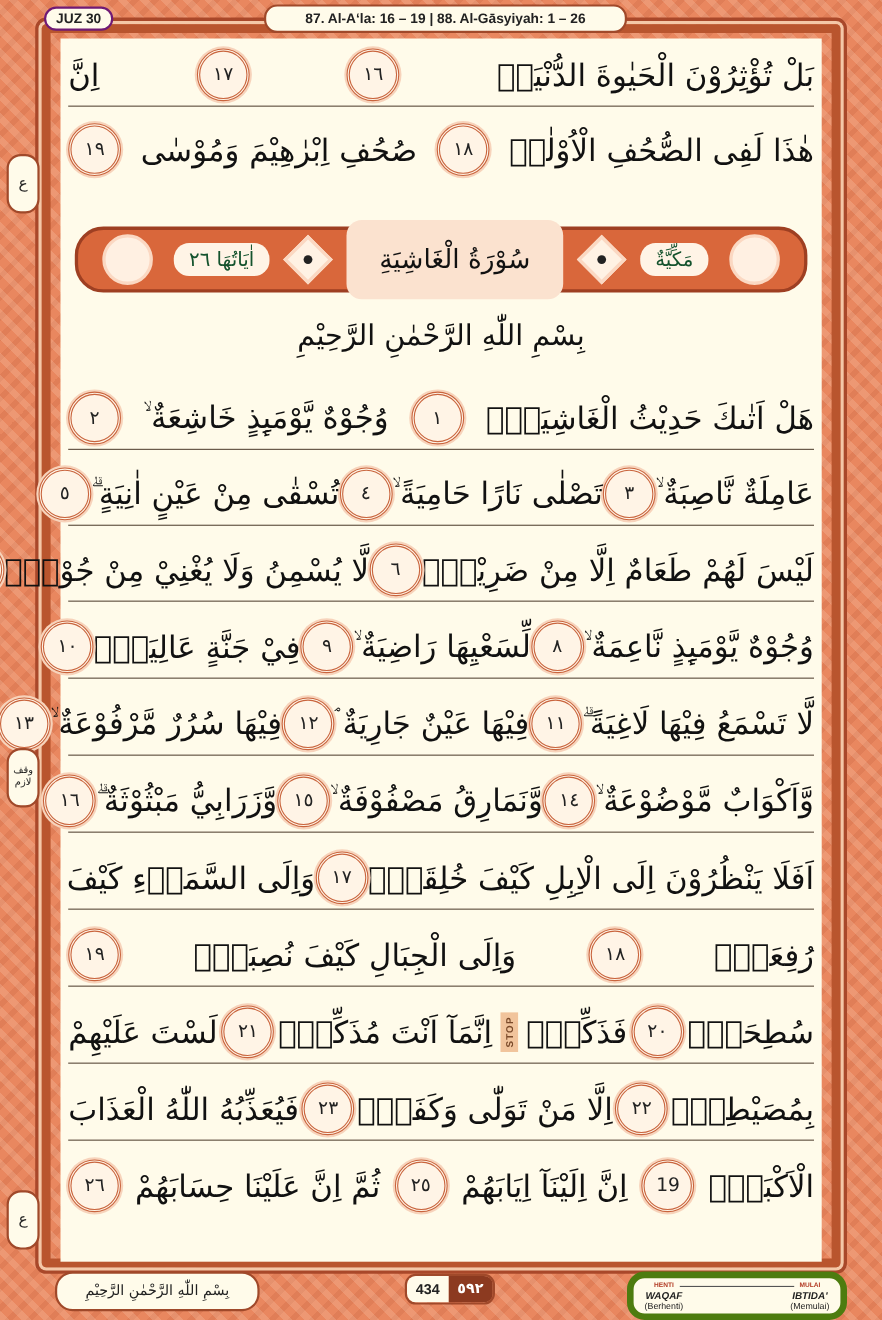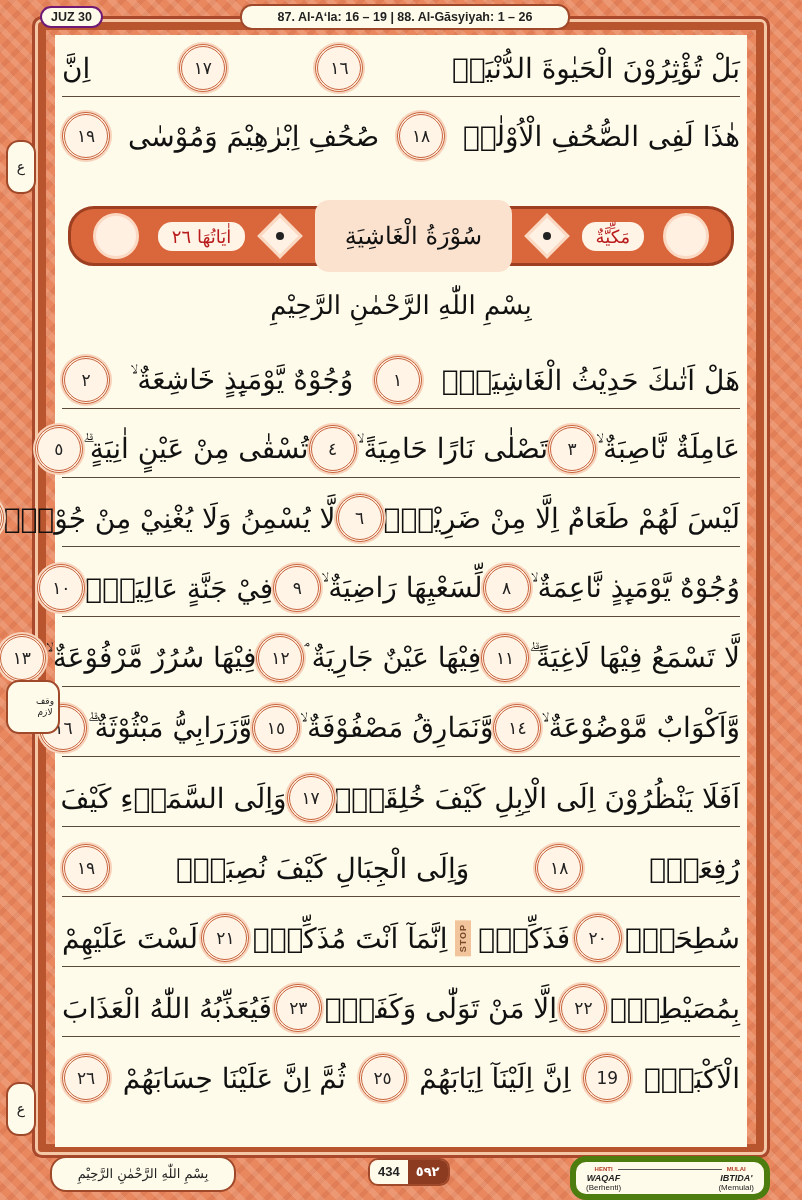--- a/index.html
+++ b/index.html
@@ -19,25 +19,25 @@
     font-family:"Liberation Sans",sans-serif;font-weight:bold;font-size:12.5px;color:#222;text-align:center;line-height:22px;}
   .line{position:absolute;left:62px;width:678px;height:56px;direction:rtl;display:flex;align-items:center;justify-content:space-between;
     font-family:"DejaVu Serif",serif;font-size:28px;color:#111;white-space:nowrap;border-bottom:1px solid #5a4a3a;}
   .line.noborder{border-bottom:none;}
   .seg{display:inline-block;}
   .ayah{display:inline-flex;align-items:center;justify-content:center;width:42px;height:42px;border-radius:50%;
     border:3px double #c9643d;background:#fff4e6;font-size:17px;color:#222;font-family:"DejaVu Sans",sans-serif;flex:0 0 auto;
     box-shadow:0 0 0 2px #f7d3bb;}
   .side-marker{position:absolute;left:6px;width:26px;height:50px;background:#fffbea;border:2px solid #a0492a;border-radius:13px;
     font-family:"DejaVu Sans",sans-serif;font-size:14px;color:#222;display:flex;align-items:center;justify-content:center;text-align:center;line-height:11px;}
-  .side-marker.small{font-size:9px;padding-left:24px;}
+  .side-marker.small{font-size:9px;}
   .banner{position:absolute;left:68px;top:206px;width:666px;height:60px;background:#d9673b;border-radius:26px;
     border:3px solid #9e3f22;display:flex;align-items:center;justify-content:space-between;padding:0 22px;box-sizing:border-box;direction:rtl;}
   .banner .cap{width:40px;height:40px;border-radius:50%;background:#fff0e2;border:3px solid #fbd8c2;}
-  .banner .label{background:#fff4e6;border-radius:14px;padding:4px 14px;font-family:"DejaVu Serif",serif;font-size:18px;color:#b91c1c;}
+  .banner .label{background:#fff4e6;border-radius:14px;padding:4px 14px;font-family:"DejaVu Serif",serif;font-size:18px;color:#14532d;}
   .banner .center{background:#fbe2cf;border-radius:14px;padding:22px 30px;font-family:"DejaVu Serif",serif;font-size:24px;color:#111;}
   .banner .diamond{width:26px;height:26px;transform:rotate(45deg);background:#fff2e4;border:3px solid #fbd8c2;display:flex;align-items:center;justify-content:center;}
   .banner .diamond span{width:8px;height:8px;background:#222;border-radius:50%;transform:rotate(-45deg);}
   .basmala{position:absolute;left:62px;top:290px;width:678px;text-align:center;direction:rtl;font-family:"DejaVu Serif",serif;font-size:26px;color:#111;}
   .stop-tag{display:inline-block;writing-mode:vertical-rl;transform:rotate(180deg);background:#f1c49c;color:#7a4a2a;font-family:"Liberation Sans",sans-serif;
     font-size:9px;font-weight:bold;padding:4px 3px;margin:0 4px;letter-spacing:1px;}
   .footer{position:absolute;left:0;top:1150px;width:802px;height:50px;}
   .footer .basmala-box{position:absolute;left:50px;top:6px;width:182px;height:32px;background:#fffbea;border:2px solid #a0492a;border-radius:16px;
     direction:rtl;text-align:center;font-family:"DejaVu Serif",serif;font-size:13px;line-height:32px;color:#222;}
   .footer .pageno{position:absolute;left:368px;top:8px;height:24px;border:2px solid #a0492a;border-radius:10px;overflow:hidden;display:flex;}

